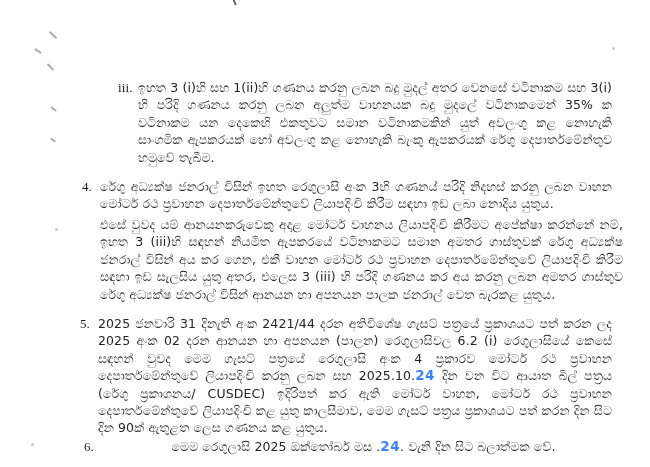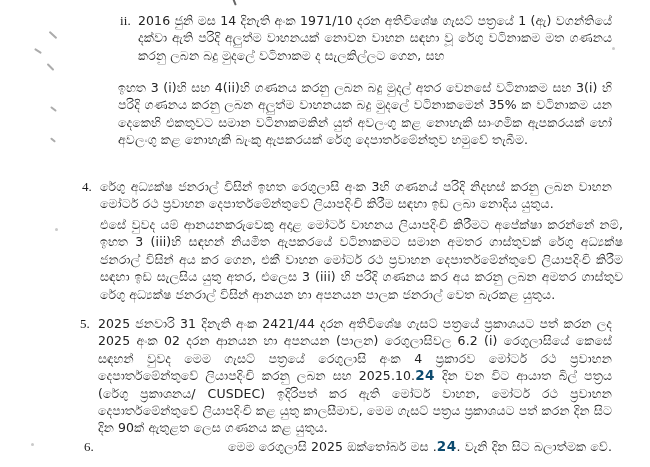--- a/index.html
+++ b/index.html
@@ -22,25 +22,25 @@
     flex:0 0 18px;
     font-family:"Liberation Serif", serif;
     font-size:13px;
     color:#1c1c1c;
   }
   .li .body {
     flex:1 1 auto;
     text-align:justify;
     color:#242424;
   }
-  .li.single .body { text-align:right;margin-left:13px; }
+  .li.single .body { text-align:center;margin-left:13px; }
   .hw {
     font-weight:700;
     font-size:13.5px;
-    color:#0c4a6e;
+    color:#3b82f6;
     letter-spacing:0.5px;
   }
   .pencil-mark {
     position:absolute;
     height:2px;
     background:#8f8f8f;
     opacity:0.75;
     border-radius:1px;
   }
   .pencil-dot {
@@ -59,27 +59,24 @@
   <div class="pencil-mark" style="left:48px; top:34px; width:10px; transform:rotate(42deg);"></div>
   <div class="pencil-mark" style="left:34px; top:50px; width:8px; transform:rotate(32deg);"></div>
   <div class="pencil-mark" style="left:46px; top:66px; width:9px; transform:rotate(45deg);"></div>
   <div class="pencil-mark" style="left:50px; top:108px; width:7px; transform:rotate(38deg);"></div>
   <div class="pencil-mark" style="left:50px; top:139px; width:6px; transform:rotate(40deg);"></div>
   <div class="pencil-mark" style="left:231px; top:1px; width:7px; transform:rotate(68deg); opacity:0.9; background:#555;"></div>
   <div class="pencil-dot" style="left:55px; top:228px;"></div>
   <div class="pencil-dot" style="left:31px; top:443px;"></div>
   <div class="pencil-dot" style="left:612px; top:47px;"></div>
 
-  <div class="li" style="left:120px; right:38px; top:12px;">
-    <span class="marker">ii.</span>
-    <div class="body">2016 ජුනි මස 14 දිනැති අංක 1971/10 දරන අතිවිශේෂ ගැසට් පත්‍රයේ 1 (ඇ) වගන්තියේ දක්වා ඇති පරිදි අලුත්ම වාහනයක් නොවන වාහන සඳහා වූ රේගු වටිනාකම  මත ගණනය කරනු ලබන බදු මුදලේ වටිනාකම ද සැලකිල්ලට ගෙන, සහ</div>
-  </div>
 
   <div class="li" style="left:118px; right:38px; top:79px;">
-    <div class="body">ඉහත 3 (i)හි සහ 4(ii)හි ගණනය කරනු ලබන බදු මුදල් අතර වෙනසේ වටිනාකම සහ 3(i) හි පරිදි ගණනය කරනු ලබන අලුත්ම වාහනයක බදු මුදලේ වටිනාකමෙන් 35% ක වටිනාකම යන දෙකෙහි එකතුවට සමාන වටිනාකමකින් යුත් අවලංගු කළ නොහැකි සාංගමික ඇපකරයක් හෝ අවලංගු කළ නොහැකි බැංකු ඇපකරයක් රේගු දෙපාර්තමේන්තුව හමුවේ තැබීම.</div>
+    <span class="marker" style="flex-basis:20px;">iii.</span>
+    <div class="body">ඉහත 3 (i)හි සහ 1(ii)හි ගණනය කරනු ලබන බදු මුදල් අතර වෙනසේ වටිනාකම සහ 3(i) හි පරිදි ගණනය කරනු ලබන අලුත්ම වාහනයක බදු මුදලේ වටිනාකමෙන් 35% ක වටිනාකම යන දෙකෙහි එකතුවට සමාන වටිනාකමකින් යුත් අවලංගු කළ නොහැකි සාංගමික ඇපකරයක් හෝ අවලංගු කළ නොහැකි බැංකු ඇපකරයක් රේගු දෙපාර්තමේන්තුව හමුවේ තැබීම.</div>
   </div>
 
   <div class="li" style="left:82px; right:38px; top:178px;">
     <span class="marker">4.</span>
     <div class="body">රේගු අධ්‍යක්ෂ ජනරාල් විසින් ඉහත රෙගුලාසි අංක 3හි ගණනය් පරිදි නිදහස් කරනු ලබන වාහන මෝටර් රථ ප්‍රවාහන දෙපාර්තමේන්තුවේ ලියාපදිංචි කිරීම සඳහා ඉඩ ලබා නොදිය යුතුය.</div>
   </div>
 
   <div class="li" style="left:100px; right:27px; top:216px;">
     <div class="body">එසේ වුවද යම් ආනයනකරුවෙකු අදාළ මෝටර් වාහනය ලියාපදිංචි කිරීමට අපේක්ෂා කරන්නේ නම්, ඉහත 3 (iii)හි සඳහන්  නියමිත ඇපකරයේ වටිනාකමට සමාන අමතර ගාස්තුවක් රේගු අධ්‍යක්ෂ ජනරාල් විසින් අය කර ගෙන, එකී වාහන මෝටර් රථ ප්‍රවාහන දෙපාර්තමේන්තුවේ ලියාපදිංචි කිරීම සඳහා ඉඩ සැලසිය යුතු අතර, එලෙස 3 (iii) හි පරිදි ගණනය කර අය කරනු ලබන අමතර ගාස්තුව රේගු අධ්‍යක්ෂ ජනරාල් විසින් ආනයන හා  අපනයන පාලක ජනරාල් වෙත බැරකළ යුතුය.</div>
   </div>

